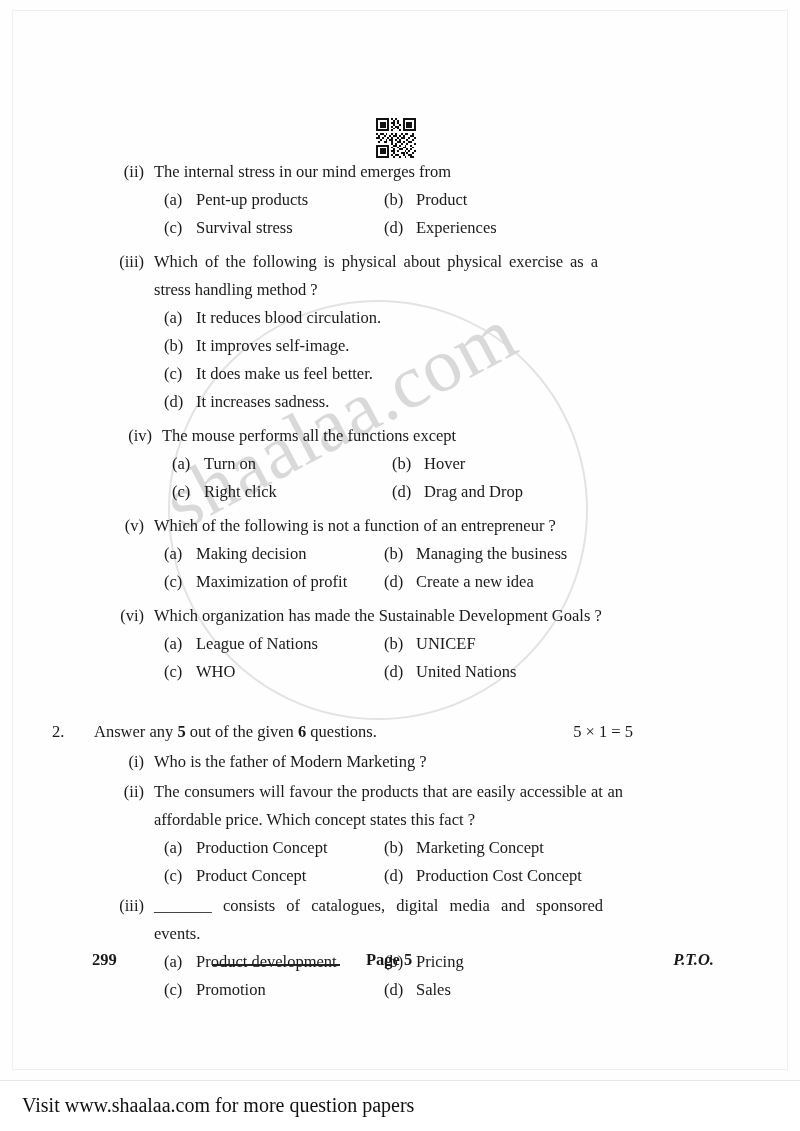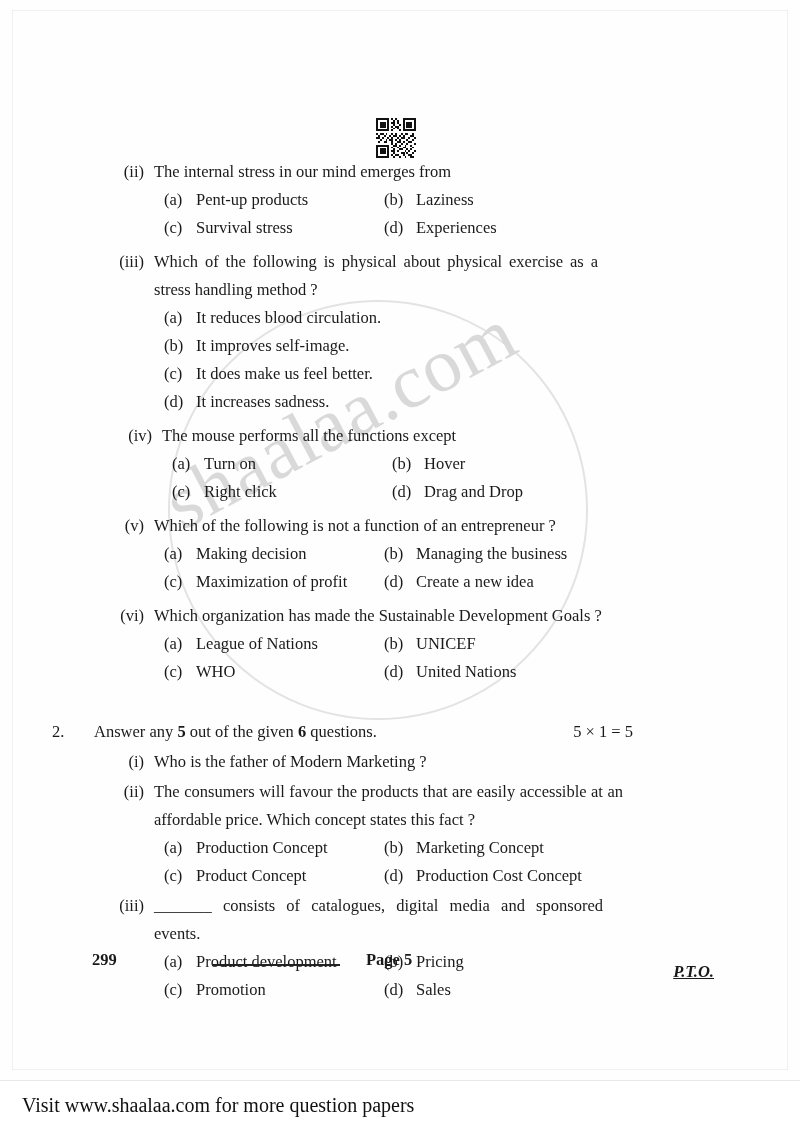--- a/index.html
+++ b/index.html
@@ -185,24 +185,23 @@
     height: 2px;
     background: #222;
   }
   #footer-page {
     position: absolute;
     left: 366px; top: 0;
     font-weight: bold;
   }
   #footer-pto {
     position: absolute;
-    right: 86px; top: 12px;
+    right: 86px; top: 0;
     font-weight: bold;
     font-style: italic;
-    text-decoration: underline;
   }
 
   
   #banner {
     position: absolute;
     left: 0;
     top: 1080px;
     width: 800px;
     height: 51px;
     background: #ffffff;
@@ -341,21 +340,21 @@
         <span class="marker rn">(ii)</span>
         <span class="q-text">The internal stress in our mind emerges from</span>
       </div>
       <div class="opts">
         <span class="opt opt-a">
           <span class="opt-key">(a)</span>
           <span class="opt-label">Pent-up products</span>
         </span>
         <span class="opt opt-b">
           <span class="opt-key">(b)</span>
-          <span class="opt-label">Laziness</span>
+          <span class="opt-label">Product</span>
         </span>
       </div>
       <div class="opts">
         <span class="opt opt-a">
           <span class="opt-key">(c)</span>
           <span class="opt-label">Survival stress</span>
         </span>
         <span class="opt opt-b">
           <span class="opt-key">(d)</span>
           <span class="opt-label">Experiences</span>

